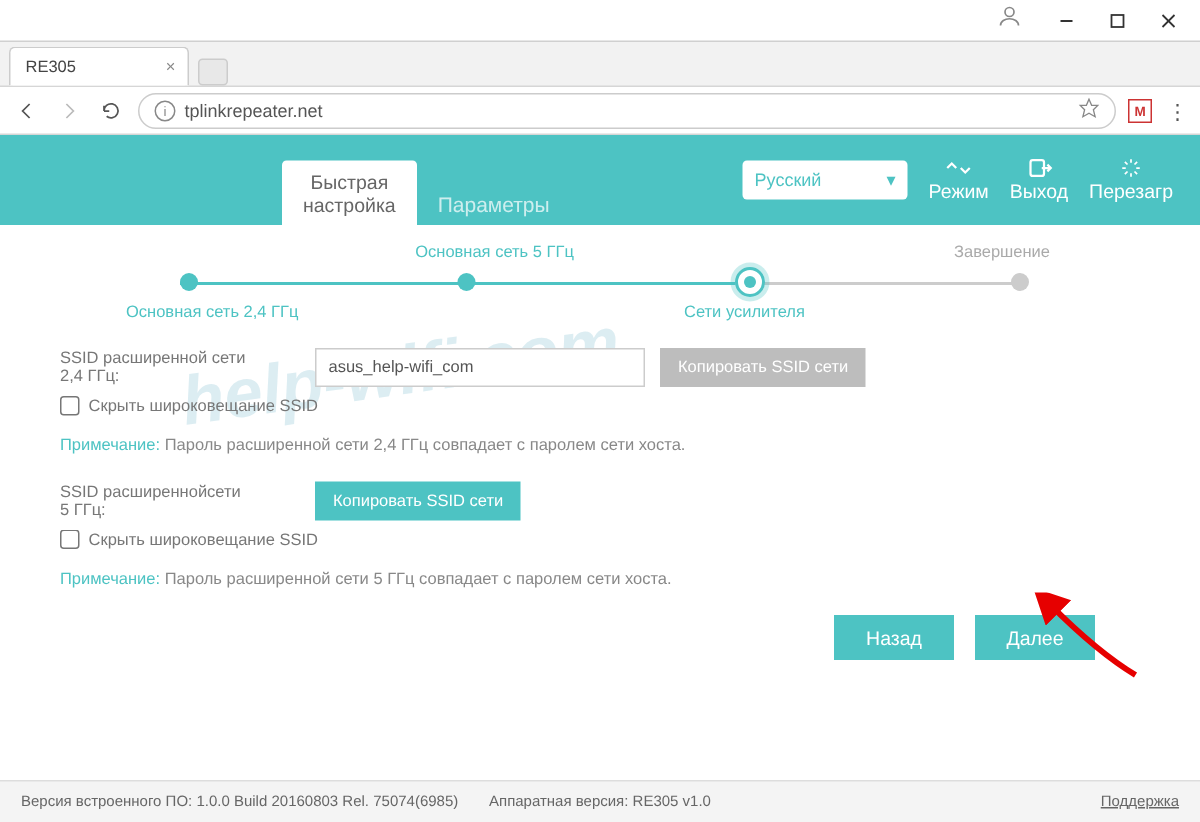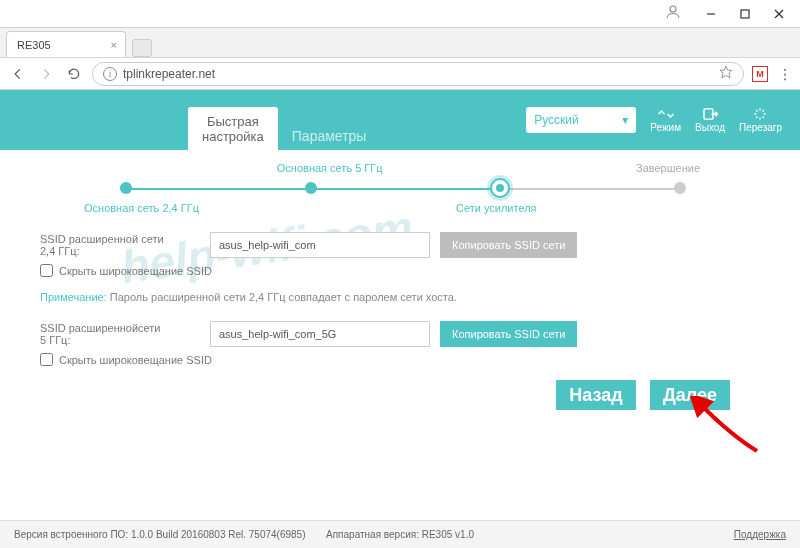--- a/index.html
+++ b/index.html
@@ -34,21 +34,21 @@
   .page { position: absolute; left:0; right:0; top:90px; bottom:28px; background:#fff; }
   .teal-banner { background:#4dc3c3; height:60px; display:flex; align-items:center; padding:0 18px; }
   .brand { display:flex; align-items:center; color:#fff; font-size:20px; gap:4px; }
   .brand-logo { width:26px; height:26px; }
   .main-tabs { display:flex; align-items:flex-end; height:100%; margin-left:170px; }
   .main-tab { padding:8px 14px 6px; color:#cdeeee; font-size:14px; text-align:center; }
   .main-tab.active { background:#fff; color:#666; border-radius:3px 3px 0 0; line-height:1.1; }
   .main-tab.active .t1{font-size:13px;} .main-tab.active .t2{font-size:13px;}
   .right-tools { margin-left:auto; display:flex; align-items:center; gap:14px; }
   .lang-sel { background:#fff; border:none; border-radius:3px; height:26px; width:110px; display:flex; align-items:center; padding:0 8px; color:#4dc3c3; font-size:12px; justify-content:space-between;}
-  .tool-btn { color:#fff; font-size:10px; text-align: center; }
+  .tool-btn { color:#fff; font-size:13px; text-align: center; }
 
   .content { padding: 16px 40px 0 40px; position:relative; }
 
   
   .wizard { position:relative; height:56px; margin:0 80px 10px 80px; }
   .wline { position:absolute; top:22px; left:0; right:0; height:2px; background:#4dc3c3; }
   .wline.grey { background:#ccc; left:66%; }
   .wnode { position:absolute; top:16px; width:12px; height:12px; background:#4dc3c3; border-radius:50%; }
   .wnode.big { width:20px; height:20px; top:12px; background:#fff; border:2px solid #4dc3c3; box-shadow:0 0 0 3px rgba(77,195,195,0.3);}
   .wnode.big::after{content:"";position:absolute;inset:4px;background:#4dc3c3;border-radius:50%;}
@@ -60,21 +60,21 @@
 
   .form-row { display:flex; align-items:center; margin:6px 0; gap:10px; font-size:11px; }
   .form-label { width:160px; text-align:left; color:#777; }
   .form-input { flex:0 0 220px; height:26px; border:1px solid #ccc; padding:0 8px; font-size:11px; color:#555;}
   .btn { height:26px; padding:0 12px; background:#4dc3c3; color:#fff; border:none; font-size:11px; cursor:pointer; }
   .btn.grey { background:#bdbdbd; }
   .chk-row { display:flex; align-items:center; gap:6px; font-size:11px; color:#777; margin-bottom:14px;}
   .note { font-size:11px; margin:6px 0 18px 0; }
   .note .k{color:#4dc3c3;} .note .v{color:#888;}
   .nav-buttons { display:flex; justify-content:flex-end; gap:14px; margin:14px 30px 0 0;}
-  .nav-buttons .btn { width:80px; height:30px; font-size:18px;font-weight:bold;}
+  .nav-buttons .btn { width:80px; height:30px; font-size:13px;}
 
   
   .footer { position:absolute; left:0; right:0; bottom:0; height:28px; background:#f4f4f4; border-top:1px solid #ddd; display:flex; align-items:center; font-size:10px; color:#666; padding:0 14px; justify-content:space-between;}
   .footer .mid{position:absolute; left:50%; transform:translateX(-50%);}
   .footer .sp{ text-decoration:underline; }
 
   
   .wm { position:absolute; left:120px; top:130px; font-size:46px; font-style:italic; color:rgba(130,190,210,0.28); transform:rotate(-8deg); pointer-events:none; font-weight:bold;}
 
   
@@ -226,26 +226,29 @@
     <div class="note">
       <span class="k">Примечание:</span>
       <span class="v">Пароль расширенной сети 2,4 ГГц совпадает с паролем сети хоста.</span>
     </div>
 
     <div class="form-row">
       <div class="form-label">
         <span>SSID расширеннойсети</span><br>
         <span>5 ГГц:</span>
       </div>
-      <input class="form-input" value="asus_help-wifi_com_5G" style="">
       <button class="btn">Копировать SSID сети</button>
     </div>
     <div class="chk-row">
       <input type="checkbox" style="">
       <span>Скрыть широковещание SSID</span>
+    </div>
+    <div class="note">
+      <span class="k">Примечание:</span>
+      <span class="v">Пароль расширенной сети 5 ГГц совпадает с паролем сети хоста.</span>
     </div>
 
     <div class="nav-buttons">
       <button class="btn">Назад</button>
       <button class="btn">Далее</button>
     </div>
 
   </div>
 
   <div class="arrow">

